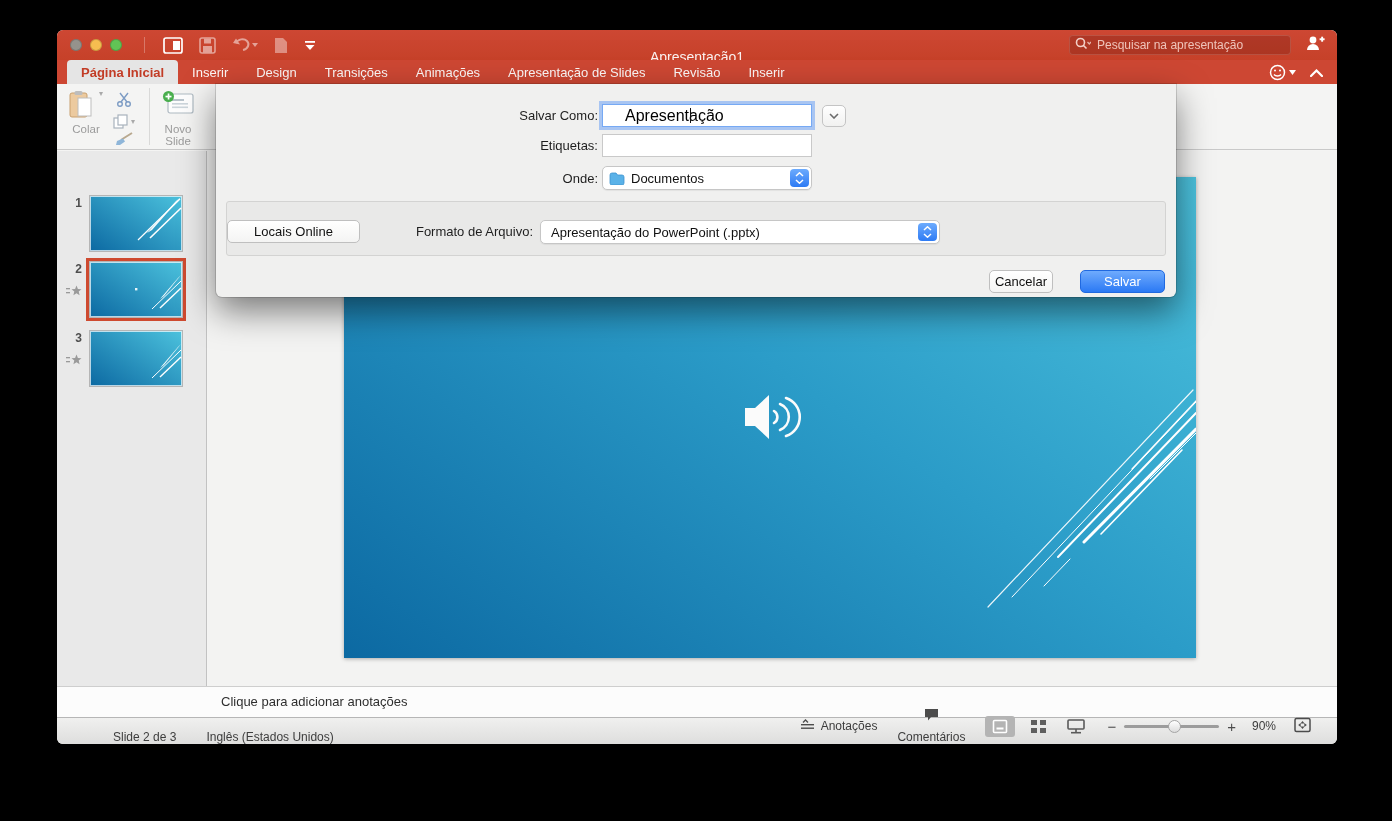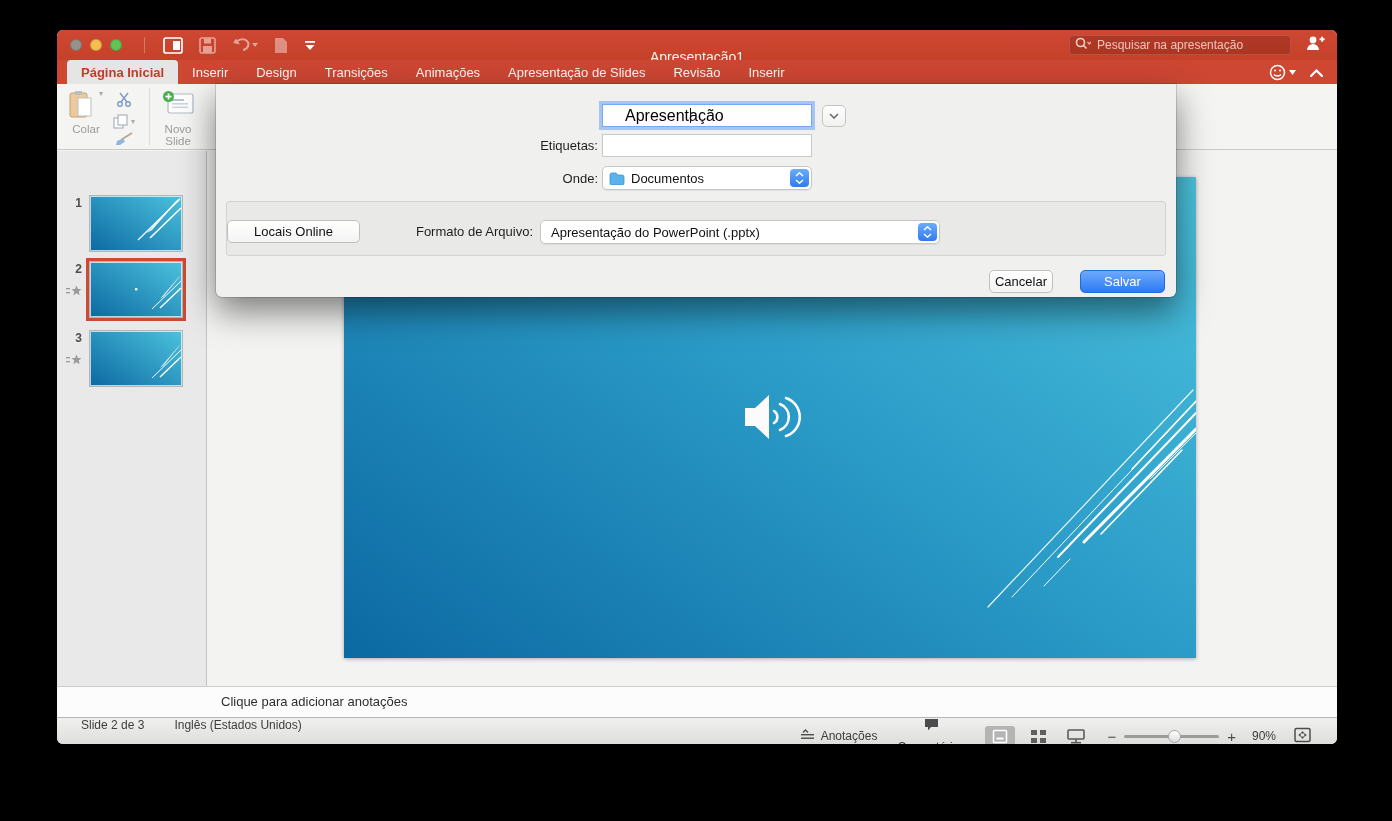--- a/index.html
+++ b/index.html
@@ -65,21 +65,21 @@
          box-shadow:0 1px 4px rgba(0,0,0,.3);}
   .slide svg.deco{position:absolute;left:0;top:0;}
   .speaker{position:absolute;left:394px;top:214px;}
 
   
   .notes{position:absolute;left:0;top:656px;right:0;height:31px;background:#fcfcfc;
          border-top:1px solid #cecece;font-size:13px;color:#2e2e2e;line-height:30px;
          padding-left:164px;box-sizing:border-box;z-index:2;}
   .statusbar{position:absolute;left:0;top:687px;right:0;height:27px;
              background:linear-gradient(#f0f0ef,#dededd);border-top:1px solid #b6b6b6;
-             display:flex;align-items:flex-start;font-size:12px;color:#3d3d3d;z-index:2;box-sizing:border-box;}
+             display:flex;align-items:flex-end;font-size:12px;color:#3d3d3d;z-index:2;box-sizing:border-box;padding-left:32px;}
   .sb-left{display:flex;gap:30px;margin-left:24px;}
   .sb-right{margin-left:auto;display:flex;align-items:center;margin-right:26px;}
   .sbgroup{display:flex;align-items:center;gap:6px;}
   .viewbtn{width:30px;height:21px;border-radius:3px;display:flex;align-items:center;justify-content:center;}
   .viewbtn.sel{background:#b4b4b4;}
   .ztrack{position:relative;width:95px;height:3px;background:#9c9c9c;border-radius:2px;margin:0 8px;}
   .zknob{position:absolute;left:44px;top:-5px;width:13px;height:13px;border-radius:50%;
          background:linear-gradient(#fff,#dcdcdc);border:1px solid #a5a5a5;box-sizing:border-box;}
   .zsign{font-size:15px;color:#4c4c4c;line-height:15px;}
 
@@ -402,20 +402,21 @@
               <path d="M8.5 4 l2 2.5 h-4 z" fill="#4c4c4c"></path>
               <path d="M8.5 12 l-2 -2.5 h4 z" fill="#4c4c4c"></path>
               <path d="M4.2 8 l2.5 -2 v4 z" fill="#4c4c4c"></path>
               <path d="M12.8 8 l-2.5 2 v-4 z" fill="#4c4c4c"></path>
             </svg>
         </span>
       </div>
     </div>
 
     <div class="sheet">
+      <div class="flabel" style="top:24px;">Salvar Como:</div>
       <div class="inputwrap">
         <input class="tfield focused" style="left: 0px; top: 0px; width: 210px;" value="Apresentação">
         <div class="caretbar"></div>
       </div>
       <div class="disclosure">
         <svg width="10" height="6" viewBox="0 0 10 6">
             <path d="M1 1 L5 5 L9 1" fill="none" stroke="#6b6b6b" stroke-width="1.6"></path>
           </svg>
       </div>
 

